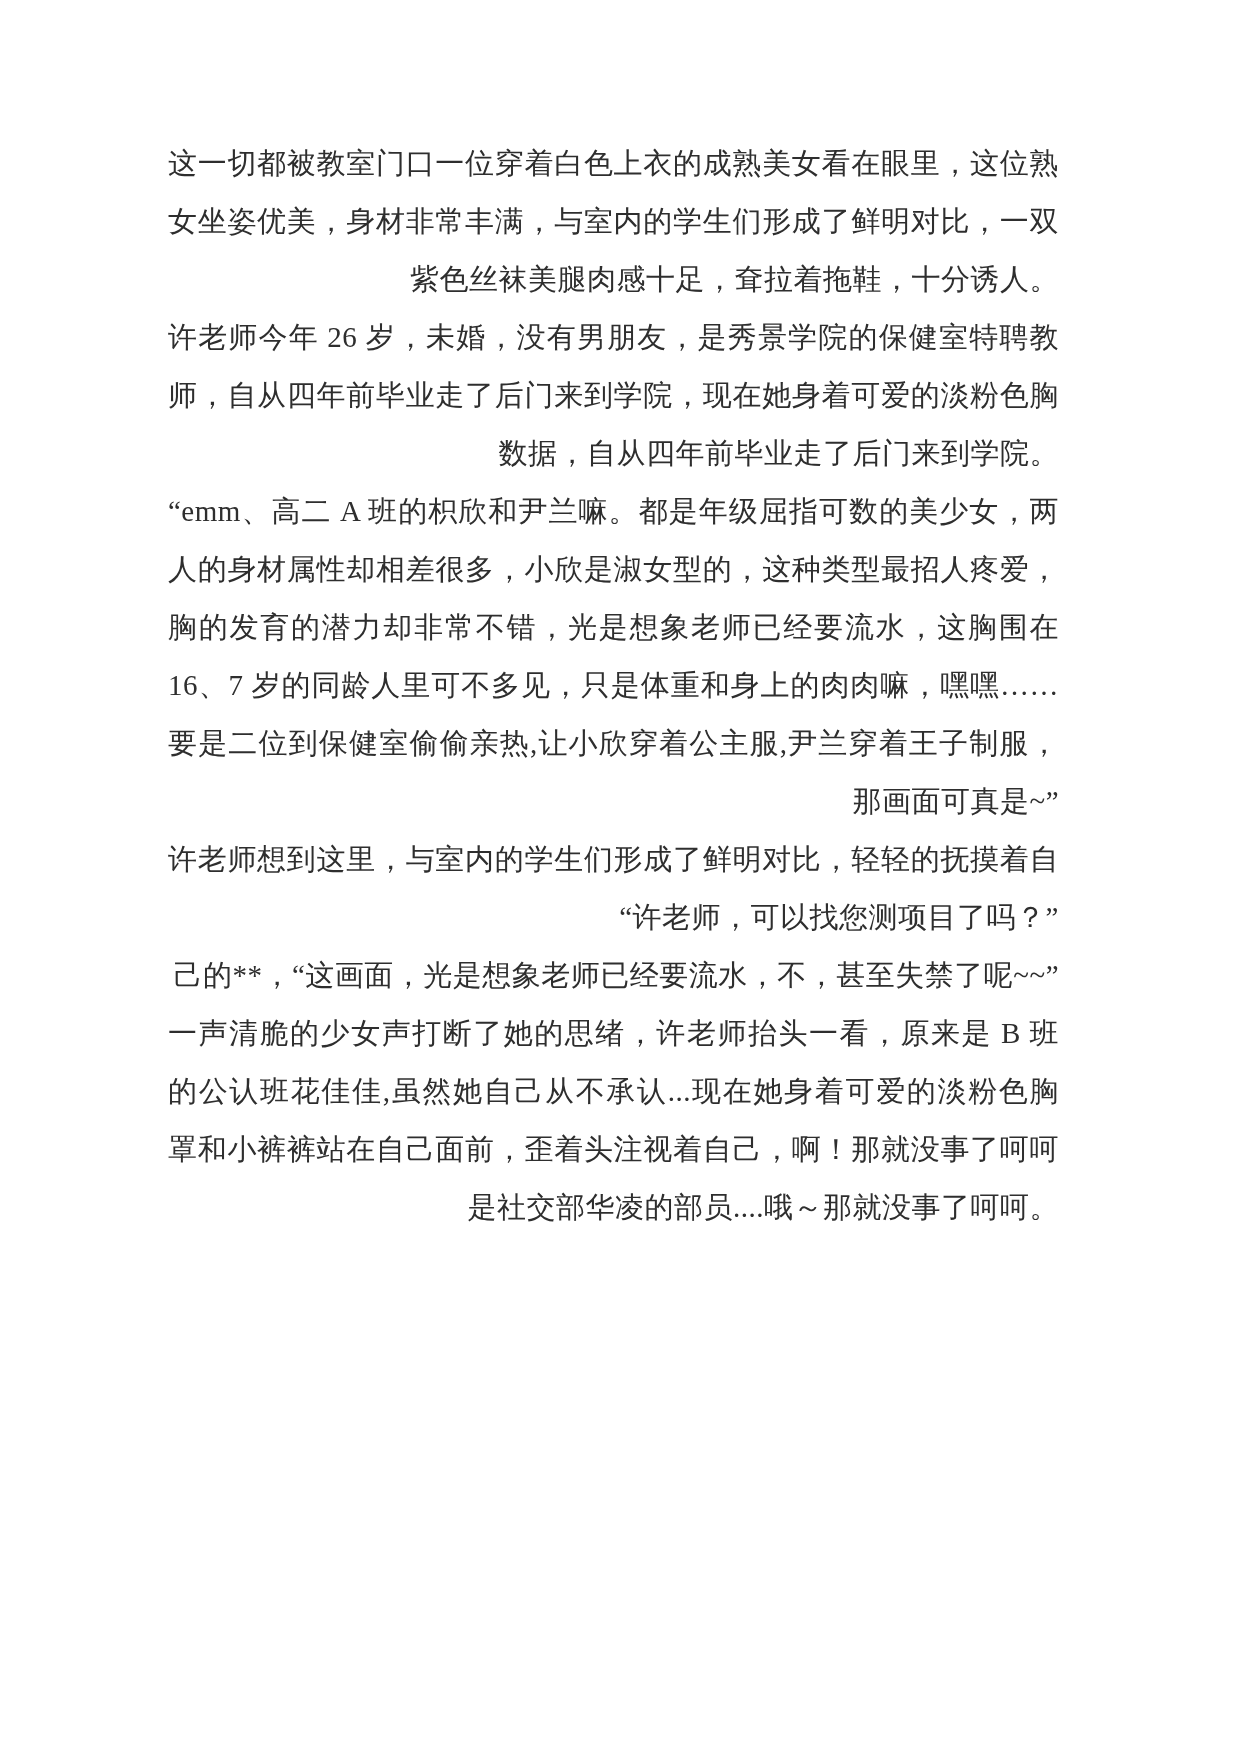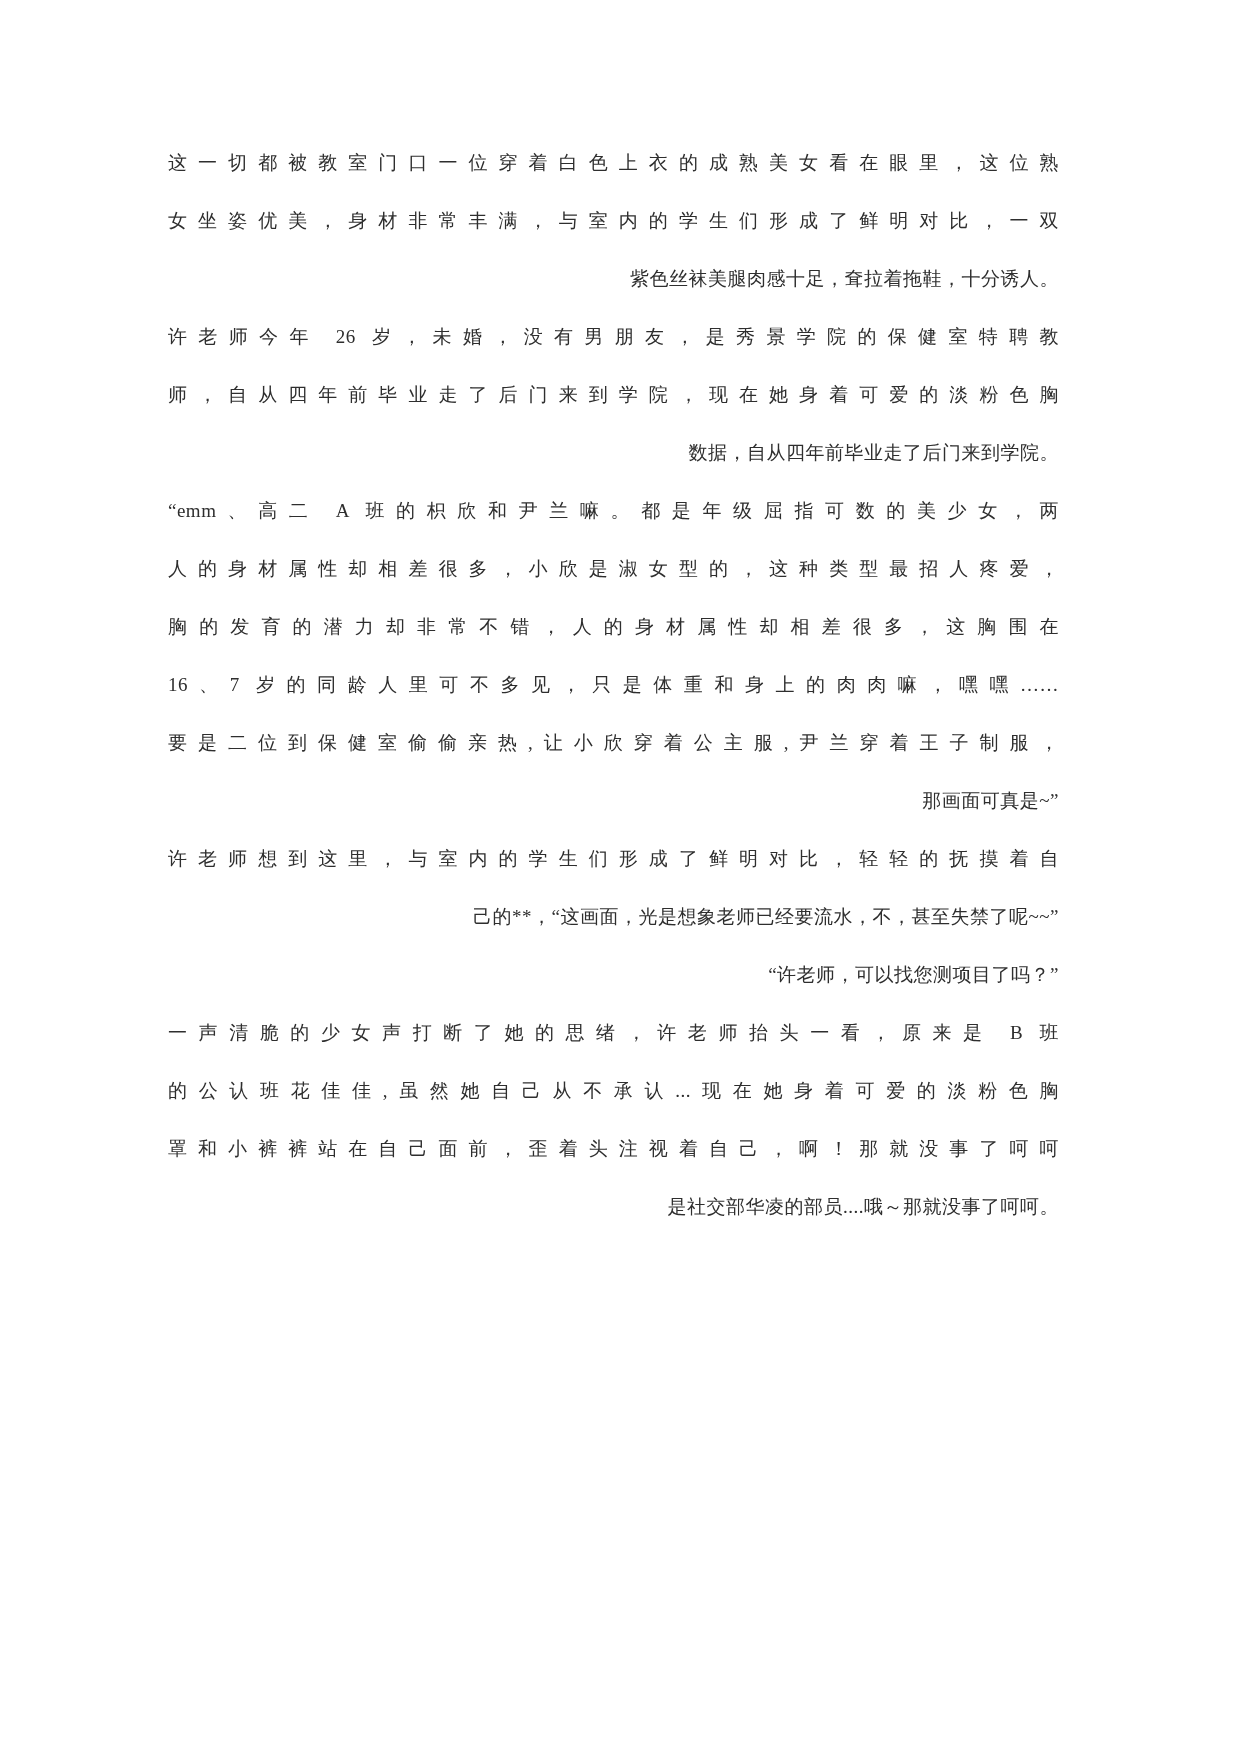--- a/index.html
+++ b/index.html
@@ -5,21 +5,21 @@
   html, body { margin: 0; padding: 0; background: #ffffff; }
   .page {
     position: relative;
     width: 1241px;
     height: 1391px;
     background: #ffffff;
     box-sizing: border-box;
     padding: 134px 182px 0 168px;
     overflow: hidden;
     font-family: "Liberation Serif", "DejaVu Serif", serif;
-    font-size: 19px;
+    font-size: 29px;
     color: #2e2e2e;
   }
   .doc-body { width: 100%; }
   .line {
     height: 58px;
     line-height: 58px;
     white-space: normal;
     letter-spacing: 0.5px;
   }
   
@@ -41,29 +41,29 @@
     <div class="line fill">这一切都被教室门口一位穿着白色上衣的成熟美女看在眼里，这位熟</div>
     <div class="line fill">女坐姿优美，身材非常丰满，与室内的学生们形成了鲜明对比，一双</div>
     <div class="line end">紫色丝袜美腿肉感十足，耷拉着拖鞋，十分诱人。</div>
 
     <div class="line fill">许老师今年 26 岁，未婚，没有男朋友，是秀景学院的保健室特聘教</div>
     <div class="line fill">师，自从四年前毕业走了后门来到学院，现在她身着可爱的淡粉色胸</div>
     <div class="line end">数据，自从四年前毕业走了后门来到学院。</div>
 
     <div class="line fill">“emm、高二 A 班的枳欣和尹兰嘛。都是年级屈指可数的美少女，两</div>
     <div class="line fill">人的身材属性却相差很多，小欣是淑女型的，这种类型最招人疼爱，</div>
-    <div class="line fill">胸的发育的潜力却非常不错，人的身材属性却相差很多，这胸围在</div>
+    <div class="line fill">胸的发育的潜力却非常不错，光是想象老师已经要流水，这胸围在</div>
     <div class="line fill">16、7 岁的同龄人里可不多见，只是体重和身上的肉肉嘛，嘿嘿……</div>
     <div class="line fill">要是二位到保健室偷偷亲热,让小欣穿着公主服,尹兰穿着王子制服，</div>
     <div class="line end">那画面可真是~”</div>
 
     <div class="line fill">许老师想到这里，与室内的学生们形成了鲜明对比，轻轻的抚摸着自</div>
+    <div class="line end">“许老师，可以找您测项目了吗？”</div>
+
     <div class="line end">己的**，“这画面，光是想象老师已经要流水，不，甚至失禁了呢~~”</div>
-
-    <div class="line end">“许老师，可以找您测项目了吗？”</div>
 
     <div class="line fill">一声清脆的少女声打断了她的思绪，许老师抬头一看，原来是 B 班</div>
     <div class="line fill">的公认班花佳佳,虽然她自己从不承认...现在她身着可爱的淡粉色胸</div>
     <div class="line fill">罩和小裤裤站在自己面前，歪着头注视着自己，啊！那就没事了呵呵</div>
     <div class="line end">是社交部华凌的部员....哦～那就没事了呵呵。</div>
 
 
   </div>
 </div>
 

